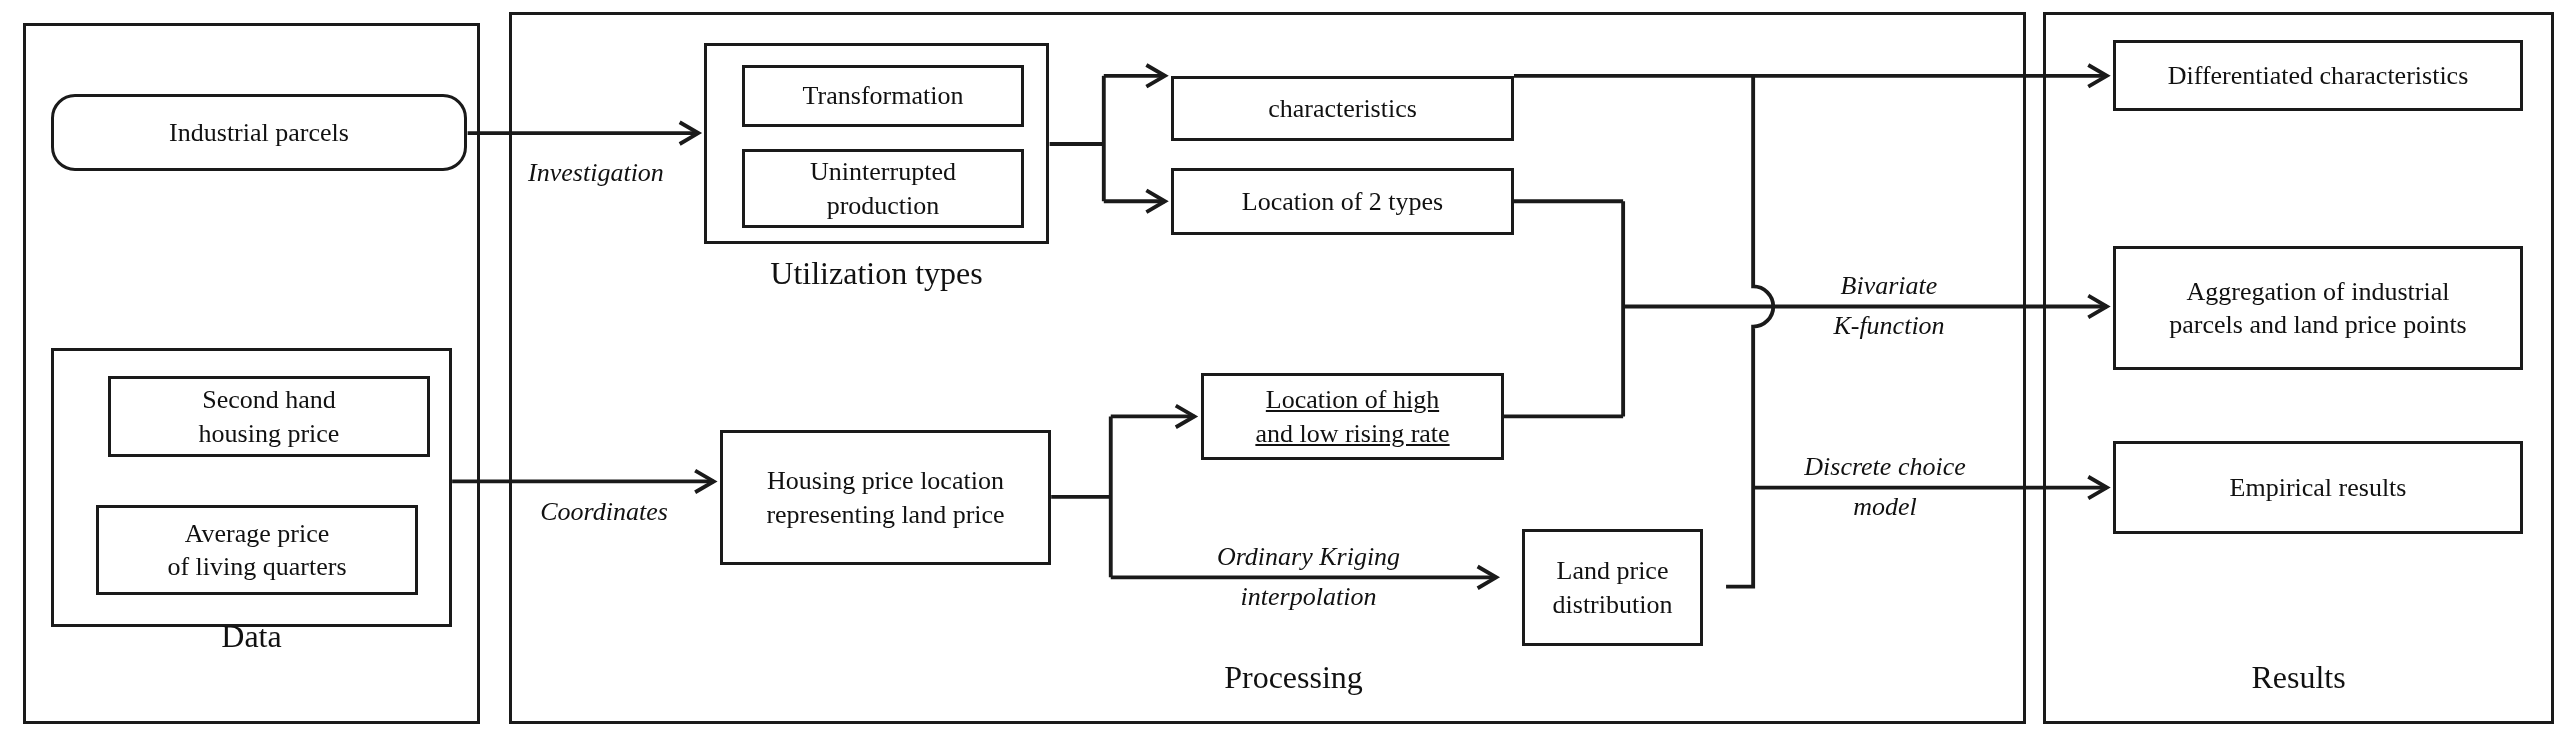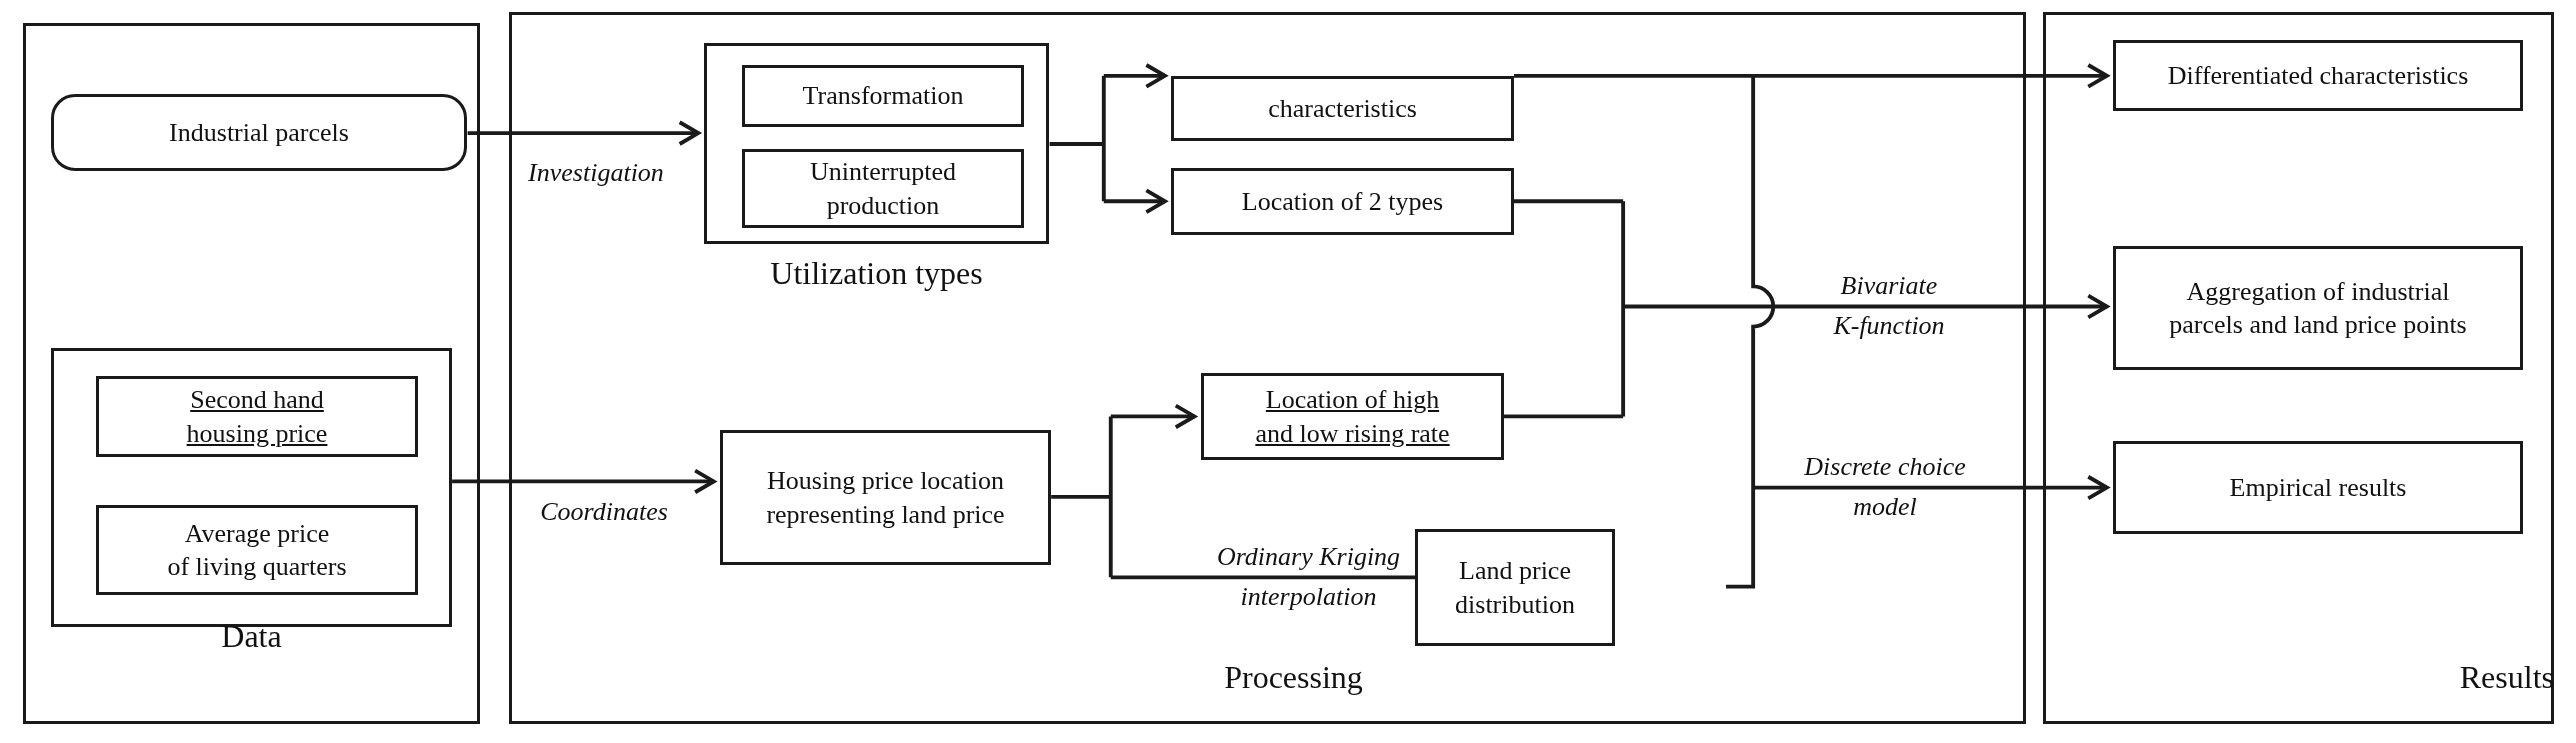--- a/index.html
+++ b/index.html
@@ -108,21 +108,21 @@
       <path d="M 2265 630 H 2722" marker-end="url(#arrowhead)"></path>
     </g>
   </svg>
 
   <div class="panel" style="left:23px; top:23px; width:457px; height:701px;"></div>
 
   <div class="node" style="left:51px; top:94px; width:416px; height:77px;border-radius:24px;">Industrial parcels</div>
 
   <div class="group" style="left:51px; top:348px; width:401px; height:279px;"></div>
 
-  <div class="node" style="left:96px; top:376px; width:322px; height:81px;text-decoration:underline;">Second hand
+  <div class="node" style="left:108px; top:376px; width:322px; height:81px;">Second hand
 housing price</div>
 
   <div class="node" style="left:96px; top:505px; width:322px; height:90px;">Average price
 of living quarters</div>
 
   <div class="caption" style="left:23px; top:618px; width:457px;">Data</div>
 
   <div class="panel" style="left:509px; top:11.6px; width:1517px; height:712px;"></div>
 
   <div class="group" style="left:704px; top:43px; width:345px; height:201px;"></div>
@@ -137,35 +137,35 @@
   <div class="node" style="left:1171px; top:43px; width:343px; height:65px;margin-top:33px;">characteristics</div>
 
   <div class="node" style="left:1171px; top:168px; width:343px; height:67px;">Location of 2 types</div>
 
   <div class="node" style="left:720px; top:430px; width:331px; height:135px;">Housing price location
 representing land price</div>
 
   <div class="node" style="left:1201px; top:373px; width:303px; height:87px;text-decoration:underline;">Location of high
 and low rising rate</div>
 
-  <div class="node" style="left:1415px; top:529px; width:200px; height:117px;">Land price
+  <div class="node" style="left:1522px; top:529px; width:181px; height:117px;">Land price
 distribution</div>
 
   <div class="caption" style="left:535px; top:659px; width:1517px;">Processing</div>
 
   <div class="panel" style="left:2043px; top:11.6px; width:511px; height:712px;"></div>
 
   <div class="node" style="left:2113px; top:40px; width:410px; height:71px;">Differentiated characteristics</div>
 
   <div class="node" style="left:2113px; top:246px; width:410px; height:124px;">Aggregation of industrial
 parcels and land price points</div>
 
   <div class="node" style="left:2113px; top:441px; width:410px; height:93px;">Empirical results</div>
 
-  <div class="caption" style="left:2043px; top:659px; width:511px;text-align:right;">Results</div>
+  <div class="caption" style="left:2043px; top:659px; width:511px;">Results</div>
 
   <div class="edge-label" style="left:480px; top:153px; width:232px;">Investigation</div>
 
   <div class="edge-label" style="left:488px; top:492px; width:232px;">Coordinates</div>
 
   <div class="edge-label" style="left:1115px; top:537px; width:387px;">Ordinary Kriging
 interpolation</div>
 
   <div class="edge-label" style="left:1773px; top:266px; width:232px;">Bivariate
 K-function</div>

